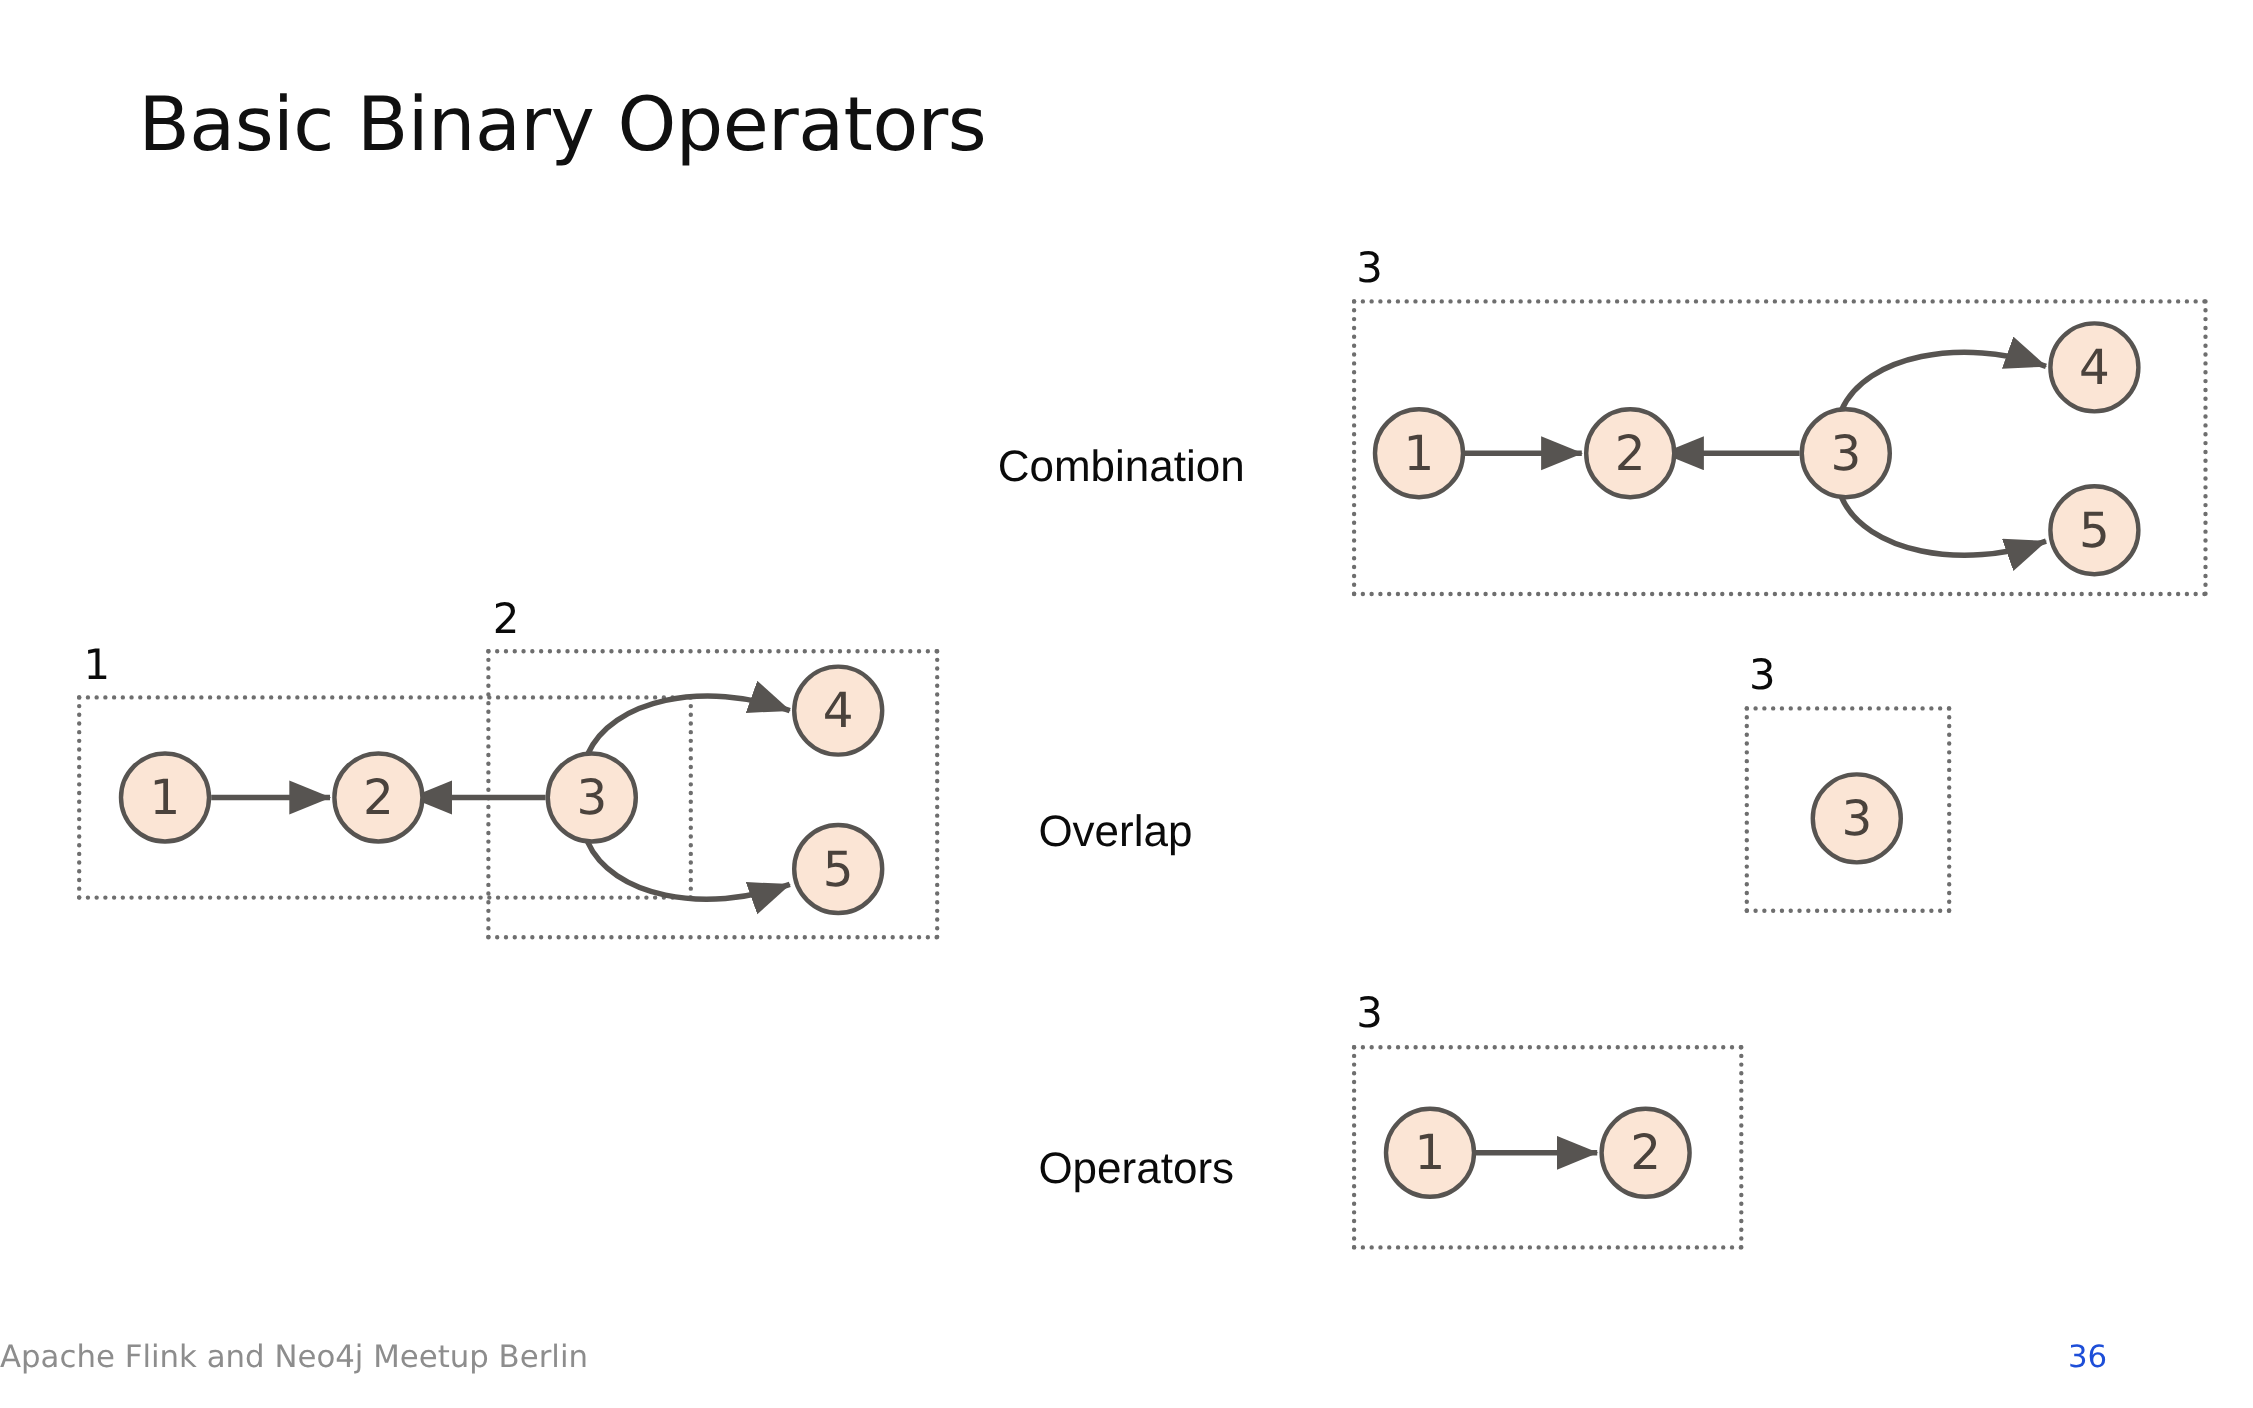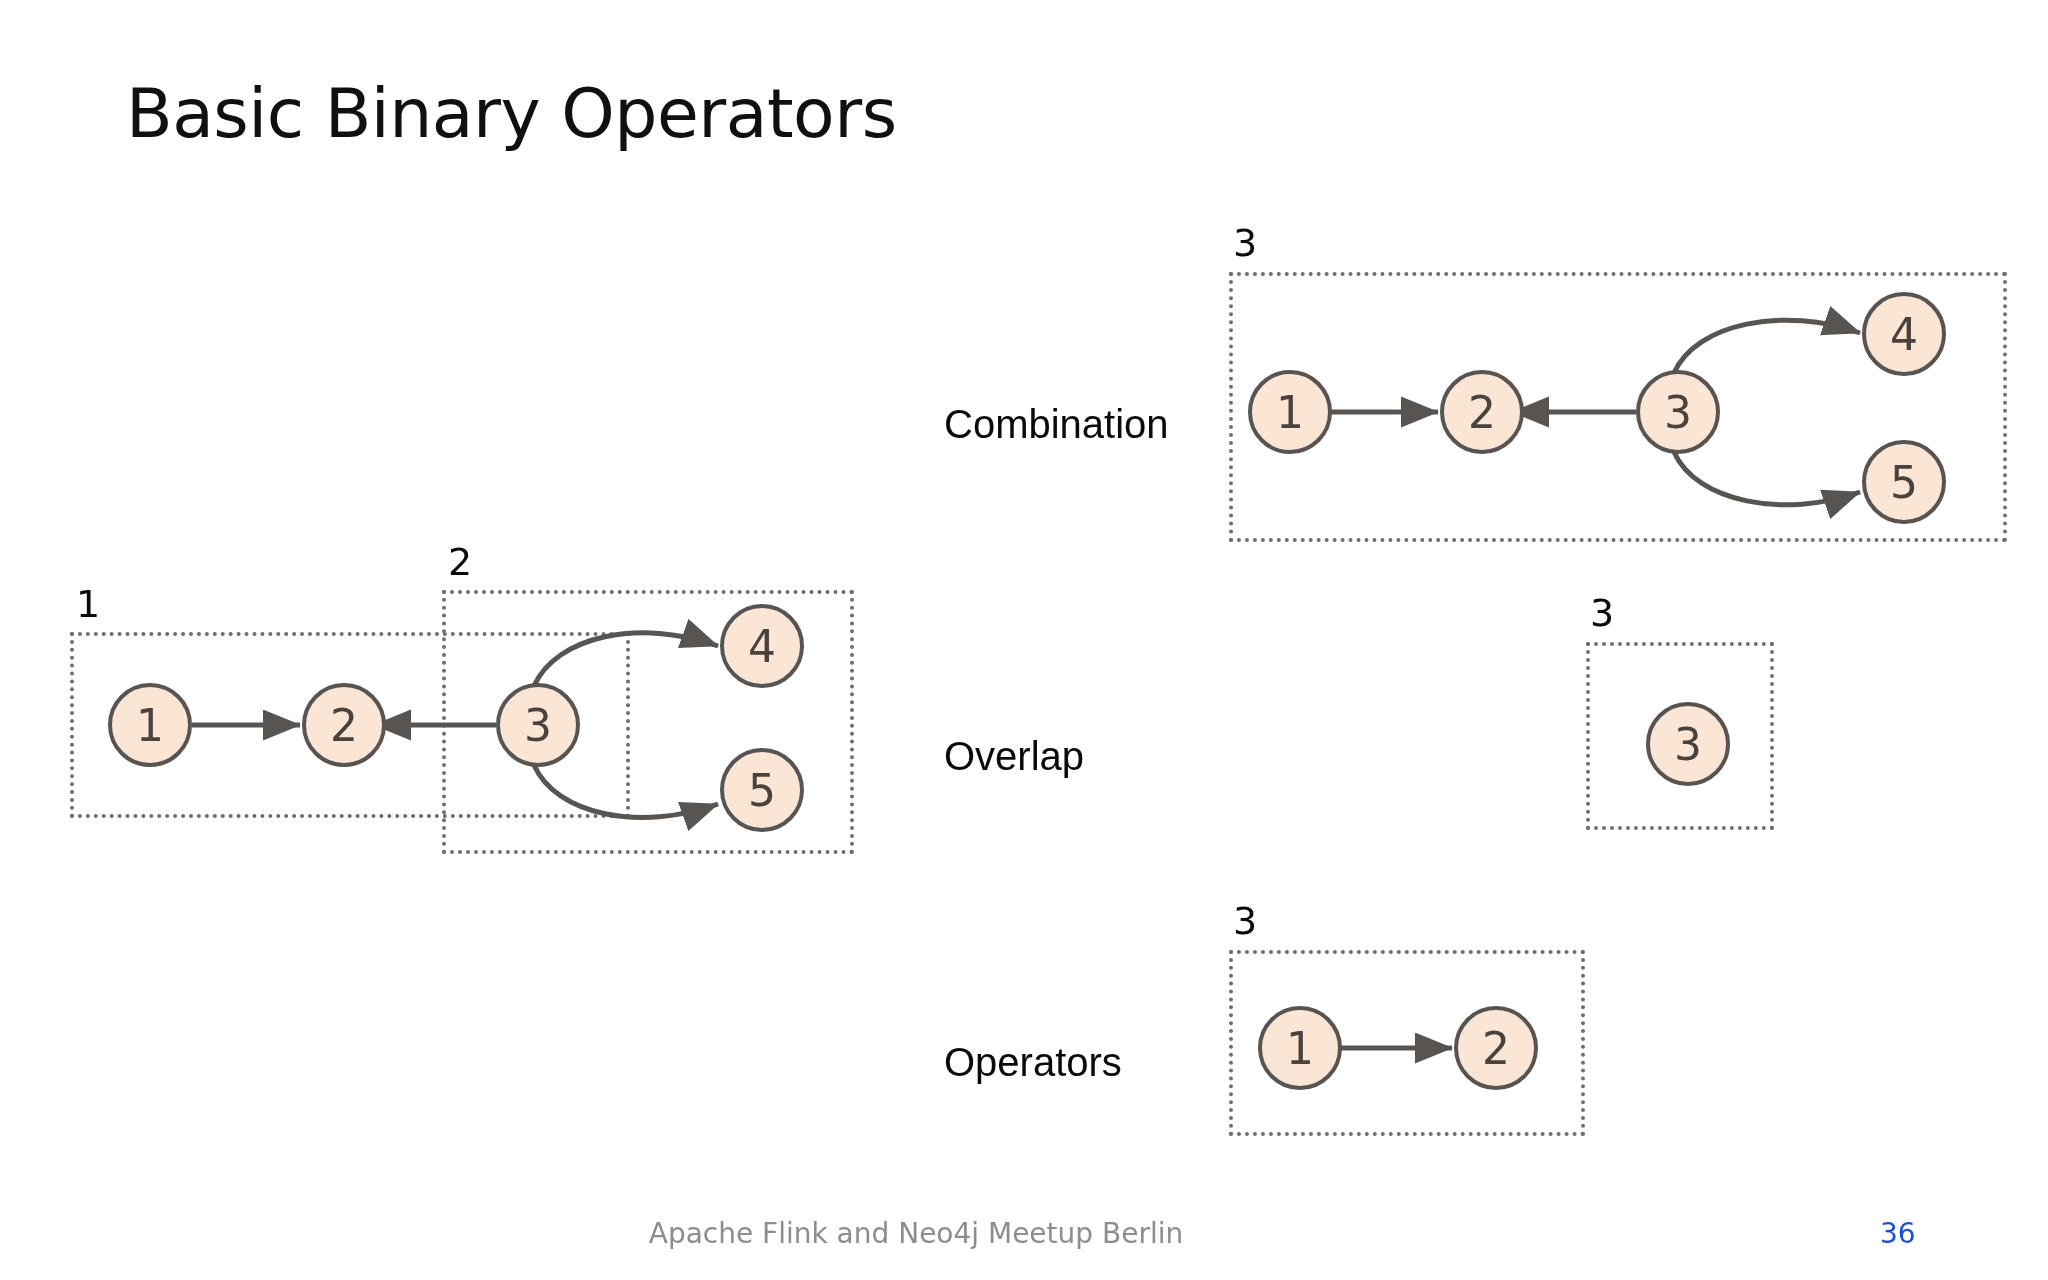--- a/index.html
+++ b/index.html
@@ -37,21 +37,21 @@
     letter-spacing: -0.5px;
     white-space: nowrap;
   }
 
   
   .footer-text {
     position: absolute;
     left: 0;
     top: 1205px;
     width: 1832px;
-    text-align: center;
+    text-align: left;
     font-family: "DejaVu Sans", sans-serif;
     font-size: 28px;
     color: #8d8d8d;
   }
   .footer-pagenum {
     position: absolute;
     left: 1880px;
     top: 1205px;
     width: 120px;
     text-align: left;
@@ -61,21 +61,21 @@
   }
 
   
   .row-label {
     position: absolute;
     font-family: "Liberation Sans", sans-serif;
     font-size: 40px;
     color: #0a0a0a;
     white-space: nowrap;
   }
-  .row-label.combination { left: 944px; top: 390px; }
+  .row-label.combination { left: 907px; top: 390px; }
   .row-label.overlap     { left: 944px; top: 722px; }
   .row-label.exclusion   { left: 944px; top: 1028px; }
 
   
   .group-box {
     position: absolute;
     border: 4px dotted #6e6e6e;
     box-sizing: border-box;
     background: transparent;
   }

